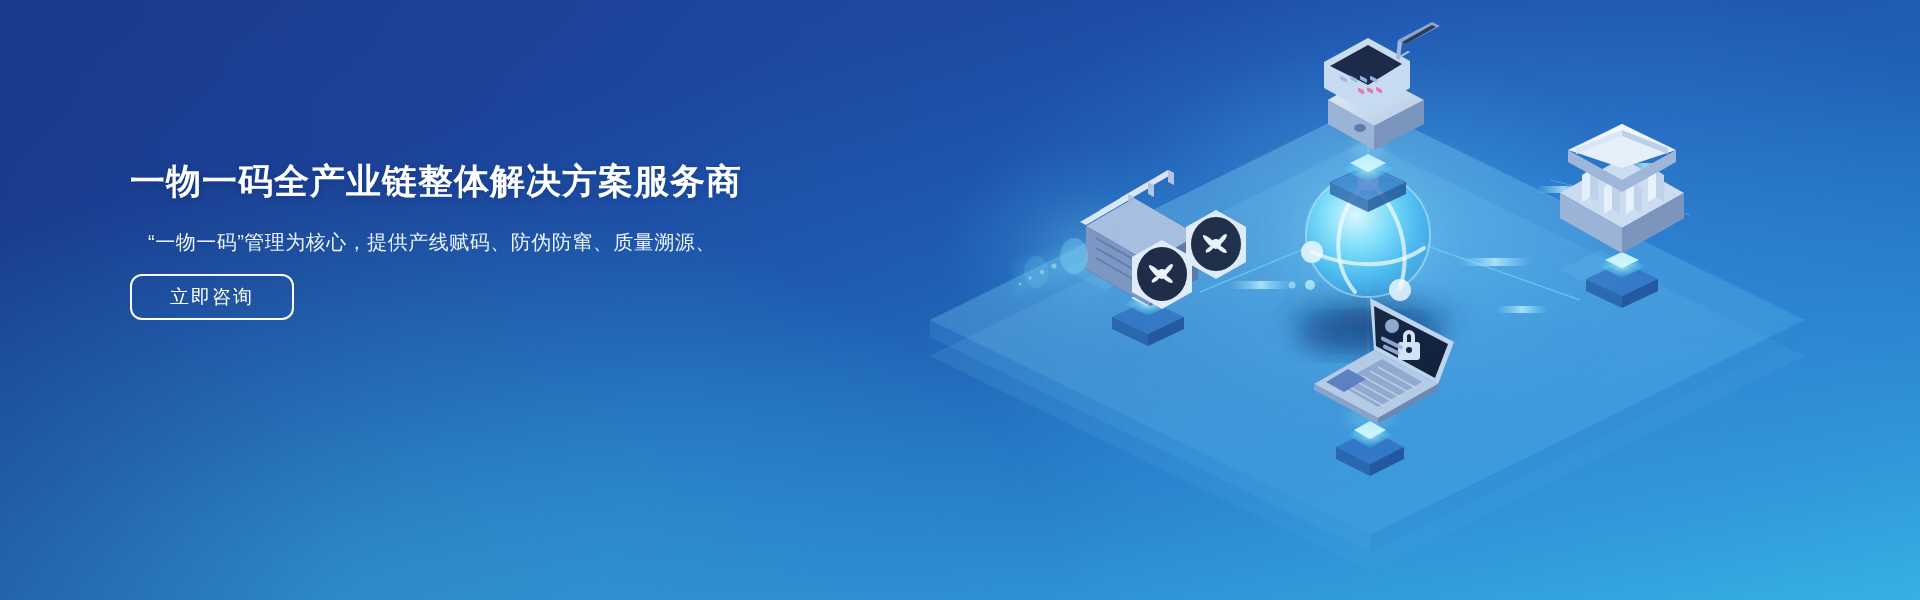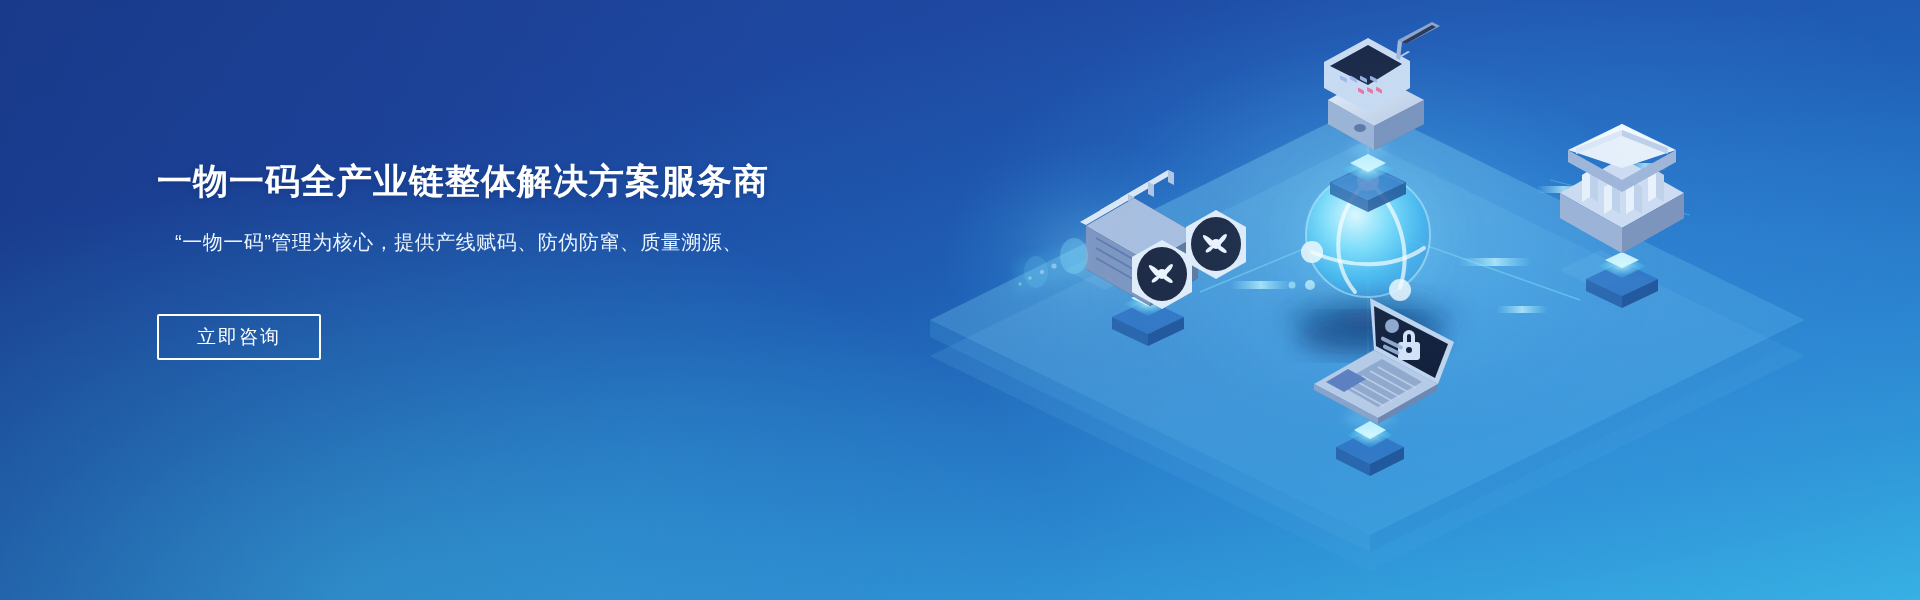--- a/index.html
+++ b/index.html
@@ -16,35 +16,35 @@
       radial-gradient(ellipse 1200px 700px at 18% 100%, rgba(58,178,231,0.85) 0%, rgba(58,178,231,0.0) 60%),
       linear-gradient(168deg, #2048a0 0%, #1f4ba6 22%, #1f62b8 48%, #2a86cf 74%, #37b0e4 100%);
   }
   .banner:before{
     content:""; position:absolute; inset:0;
     background:linear-gradient(110deg, rgba(20,46,120,0.55) 0%, rgba(20,46,120,0.12) 38%, rgba(20,46,120,0) 62%);
     pointer-events:none;
   }
 
   
-  .copy { position:absolute; left:157px; top:160px; width:720px; z-index:40; }
+  .copy { position:absolute; left:130px; top:160px; width:720px; z-index:40; }
   .headline {
     font-size:35px; font-weight:bold; color:#ffffff; letter-spacing:1px;
     line-height:1.2; white-space:nowrap;
     text-shadow:0 1px 6px rgba(10,40,100,0.35);
   }
   .sub { margin-top:22px; }
   .sub-line {
     font-size:20px; color:#eaf4ff; line-height:36px; letter-spacing:0.5px;
     white-space:nowrap; font-weight:400;margin-left:18px;
   }
   .cta {
     display:inline-flex; align-items:center; justify-content:center;
-    margin-top:54px; width:164px; height:46px;
-    border:2px solid #ffffff; border-radius:2px;
+    margin-top:14px; width:164px; height:46px;
+    border:2px solid #ffffff; border-radius:12px;
     color:#ffffff; font-size:19px; letter-spacing:2px; background:transparent;
     cursor:pointer; font-family:inherit;
   }
 
   
   .art { position:absolute; right:0; top:0; width:1020px; height:600px; z-index:20; }
   .art svg { position:absolute; inset:0; width:100%; height:100%; display:block; }
 </style>
 </head>
 <body>

